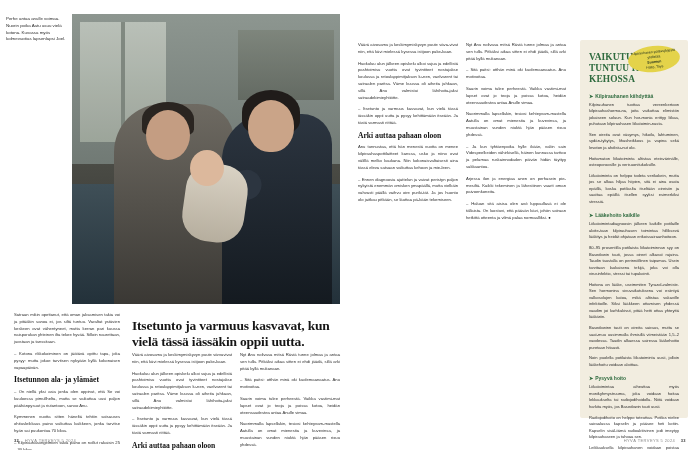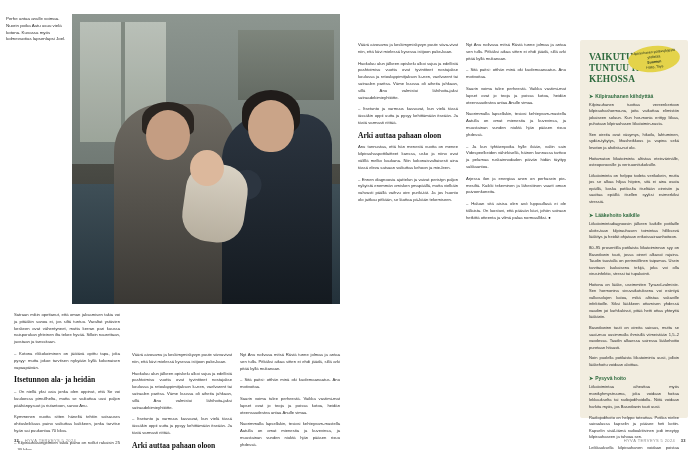--- a/index.html
+++ b/index.html
@@ -144,25 +144,26 @@
       <div class="ph-mom-body"></div>
       <div class="ph-mom-arm"></div>
       <div class="ph-mom-hair"></div>
       <div class="ph-mom-head"></div>
       <div class="ph-baby"></div>
       <div class="ph-baby-head"></div>
     </div>
 
     <div class="caption">Perhe antaa anulle voimaa. Nuorin poika Aatu asuu vielä kotona. Kuvassa myös kolmevuotias lapsenlapsi Joel.</div>
 
+    <div class="headline">Itsetunto ja varmuus kasvavat, kun vielä tässä iässäkin oppii uutta.</div>
 
     <div class="lcol lcol-1">
       <p>Satraan mikin opettanut, että oman jaksamisen takia voi ja pitääkin sanoa ei, jos siltä tuntuu. Varaltat ystävien keskeen ovat vähentyneet, mutta kerran pari kuussa naisporukan yhteinen iltа tekee hyvää. Silloin naurettaan, juostaan ja tanssitaan.</p>
       <p>– Kotona rikkokoiminen on jäätävä opittu tapa, joka pysyy: mutta jokoe tarvitsen nykyään kyllä kokonaisen vapaapäivän.</p>
-      <h3>Itsetunnon ala- ja heidän</h3>
+      <h3>Itsetunnon ala- ja ylämäet</h3>
       <p>– On niellä yksi asia jonka olen oppinut, että Se voi kuuloessa pimullhelta, mutta se vaikuttaa uusi paljon päähänpysuut ja riutantoon, sanoo Anu.</p>
       <p>Kymmenen vuotta sitten häneltä tehtiin satsauses ohitusleikkaus paino vaikuttaa kaikkeen, jonka tarvitse hyän sai puukontua 70 kiloa.</p>
       <p>– Kilpirauhasongelmien takia paino on nollut rakaisin 25 – 30 kiloa.</p>
     </div>
 
     <div class="lcol lcol-2">
       <p>Väärä aivosamu ja keskimymiskyvyn puute värvavivat niin, että kävi mielessä kysessa istijoon pake-kaan.</p>
       <p>Huokuluu alun jälkeen opiskelu alkoi sujua ja edellistä pashtoimisu vuotta ovat tyvintiteet nostajakse koulussa ja retoulappimitjakson lu-nen, vaelvarent tai satraalen paritsa. Väme kuussa oli aiheita juhkaan, sillä Anu valmistui lähihoita-jaksi satraadekimieyhtiötte.</p>
       <p>– Itsetunto ja varmuus kasvavat, kun vielä tässä iässäkin oppii uutta ja pysyy kehittämään itseään. Ja tästä varmasti riittää.</p>
       <h3>Arki auttaa pahaan oloon</h3>

